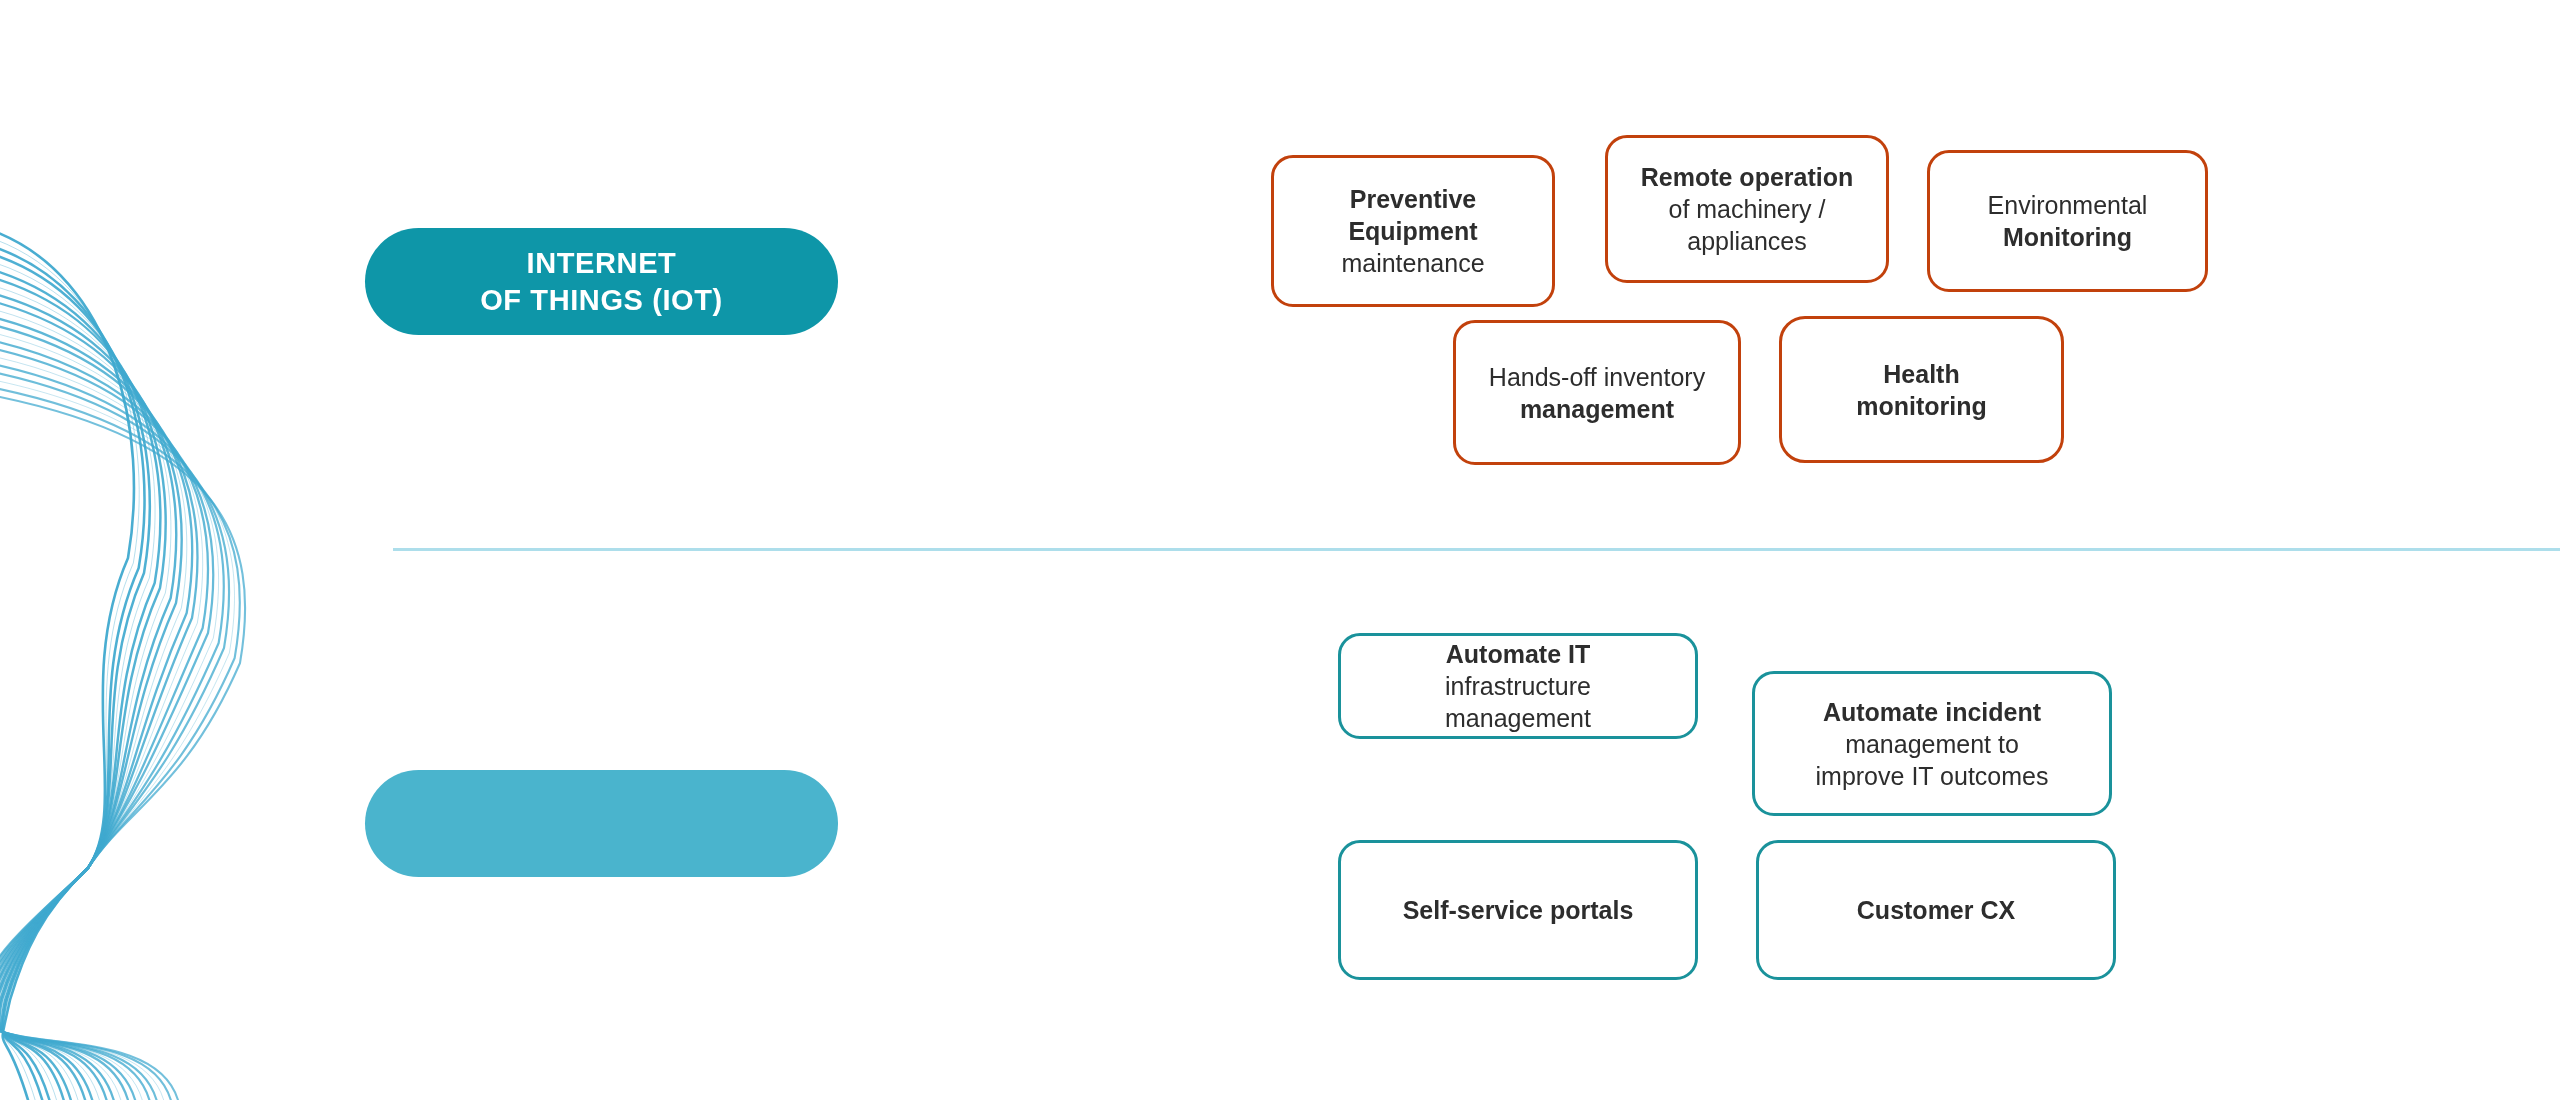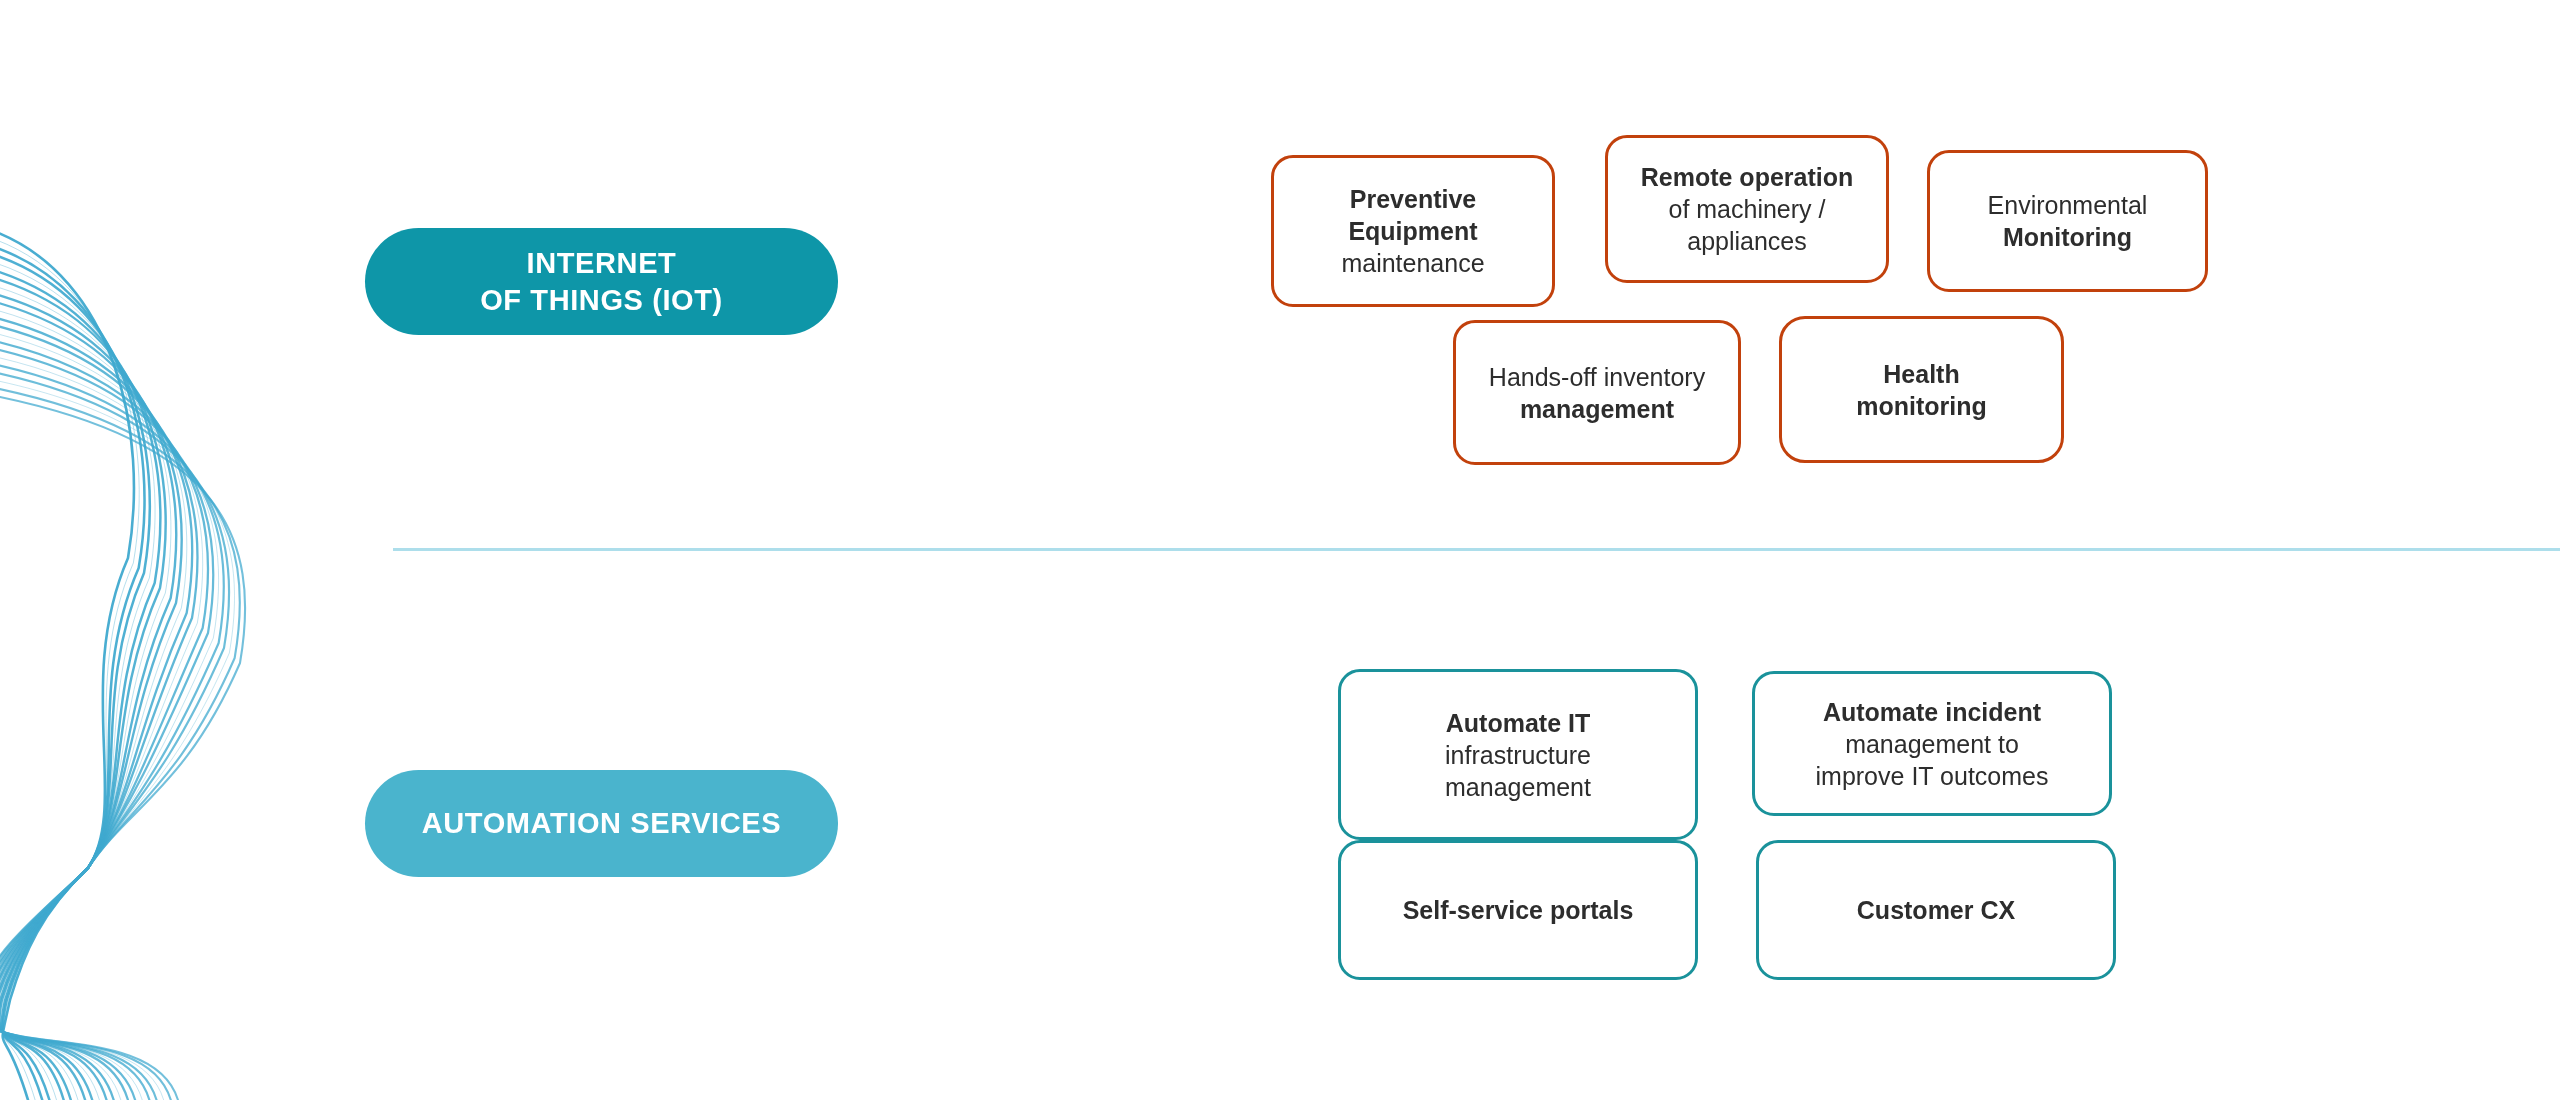--- a/index.html
+++ b/index.html
@@ -94,21 +94,21 @@
   .card .r { font-weight: normal; }
 
   
   #card-preventive-equipment { left: 1271px; top: 155px; width: 284px; height: 152px; }
   #card-remote-operation     { left: 1605px; top: 135px; width: 284px; height: 148px; }
   #card-environmental-monitoring { left: 1927px; top: 150px; width: 281px; height: 142px; text-align: center; }
   #card-hands-off-inventory  { left: 1453px; top: 320px; width: 288px; height: 145px; }
   #card-health-monitoring    { left: 1779px; top: 316px; width: 285px; height: 147px; border-radius: 26px; }
 
   
-  #card-automate-it        { left: 1338px; top: 669px; width: 360px; height: 171px; }
+  #card-automate-it        { left: 1338px; top: 633px; width: 360px; height: 106px; }
   #card-automate-incident  { left: 1752px; top: 671px; width: 360px; height: 145px; }
   #card-self-service       { left: 1338px; top: 840px; width: 360px; height: 140px; }
   #card-customer-cx        { left: 1756px; top: 840px; width: 360px; height: 140px; }
 </style>
 </head>
 <body>
 
 <svg id="swirl-graphic" viewBox="0 0 340 1100" preserveAspectRatio="none" xmlns="http://www.w3.org/2000/svg">
   <g id="swirl-lines" fill="none" stroke="#3fa9cf" stroke-linecap="round">
       <path d="M -4 232 C 112.1 278 150 430 128 558 C 74 682 130 806 88 868 C 42 912 24 952 10 1000 C -4 1064 2 1014 28 1100" stroke="#3fa9cf" fill="none" stroke-width="2.6" opacity="0.95" stroke-linecap="round"></path>
@@ -167,21 +167,20 @@
   <span class="ln b">management</span>
 </div>
 
 <div class="card iot" id="card-health-monitoring">
   <span class="ln b">Health</span>
   <span class="ln b">monitoring</span>
 </div>
 
 <div class="pill" id="pill-bpa">
   <div>
-    <span class="pill-line">AUTOMATION SERVICES</span>
   </div>
 </div>
 
 <div class="card bpa" id="card-automate-it">
   <span class="ln b">Automate IT</span>
   <span class="ln r">infrastructure</span>
   <span class="ln r">management</span>
 </div>
 
 <div class="card bpa" id="card-automate-incident">

